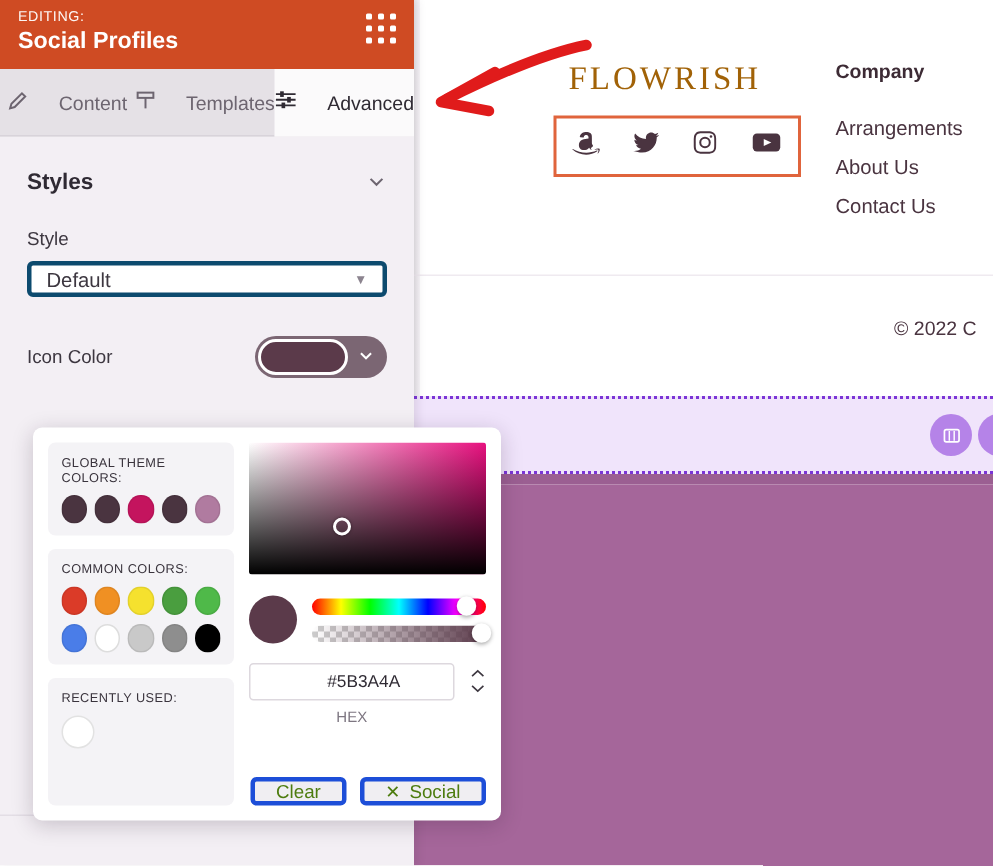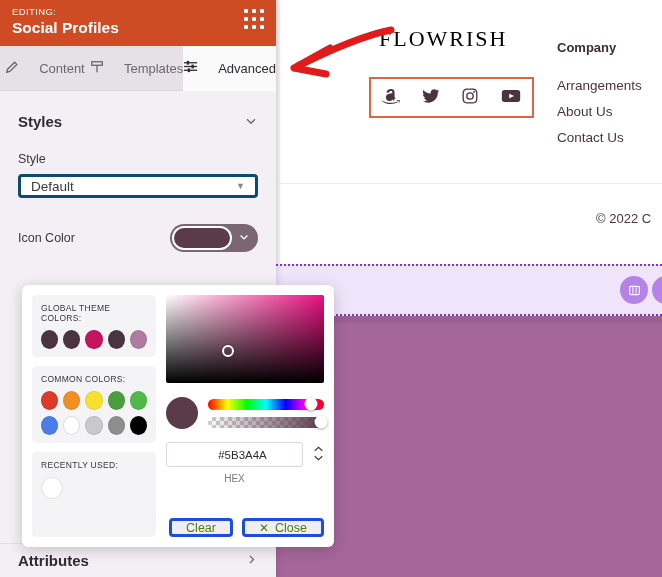--- a/index.html
+++ b/index.html
@@ -16,23 +16,23 @@
     position: absolute; left: 276px; top: 0;
     width: 386px; height: 577px;
     background: #ffffff;
     overflow: hidden;
   }
   .pv-edge-left {
     position: absolute; left: 0; top: 0; width: 4px; height: 577px;
     background: linear-gradient(to right,#e9e6ea,#f7f5f8);
   }
   .pv-logo {
-    position: absolute; left: 103px; top: 26px;
+    position: absolute; left: 103px; top: 39px;
     font-family: "Liberation Serif", serif;
-    font-size: 22px; letter-spacing: 2px; color: #000000;
+    font-size: 22px; letter-spacing: 2px; color: #a16207;
   }
   .pv-social-box {
     position: absolute; left: 93px; top: 77px;
     width: 165px; height: 41px;
     border: 2px solid #e0643c;
     background: #fff;
     display: flex; align-items: center; justify-content: space-around;
   }
   .pv-social-box svg { fill: #4a3440; }
   .pv-col-title {
@@ -368,28 +368,20 @@
       <span class="swatch"></span>
       <span class="cc-caret">
         <svg width="12" height="12" viewBox="0 0 16 16" fill="none" stroke="#ffffff" stroke-width="1.8">
             <path d="M3.5 6l4.5 4.5L12.5 6"></path>
           </svg>
       </span>
     </div>
   </div>
 
   <div class="panel-divider"></div>
-  <div class="attributes-row">
-    <span>Attributes</span>
-    <span class="chev-r">
-      <svg width="13" height="13" viewBox="0 0 16 16" fill="none" stroke="#6d6570" stroke-width="1.6">
-          <path d="M6 3.5L10.5 8 6 12.5"></path>
-        </svg>
-    </span>
-  </div>
 </div>
 
 <div id="picker">
 
   <div class="pk-left">
 
     <div class="pk-card">
       <div class="pk-card-title">GLOBAL THEME COLORS:</div>
       <div class="sw-row">
         <span class="sw" style="background:#4a3440"></span>
@@ -459,17 +451,17 @@
               <path d="M2.5 2.5L8 7.5l5.5-5"></path>
             </svg>
         </span>
       </div>
     </div>
 
     <div class="pk-buttons">
       <button class="pk-btn">Clear</button>
       <button class="pk-btn">
         <span class="xg">✕</span>
-        <span>Close</span>
+        <span>Social</span>
       </button>
     </div>
   </div>
 </div>
 
 </body></html>

